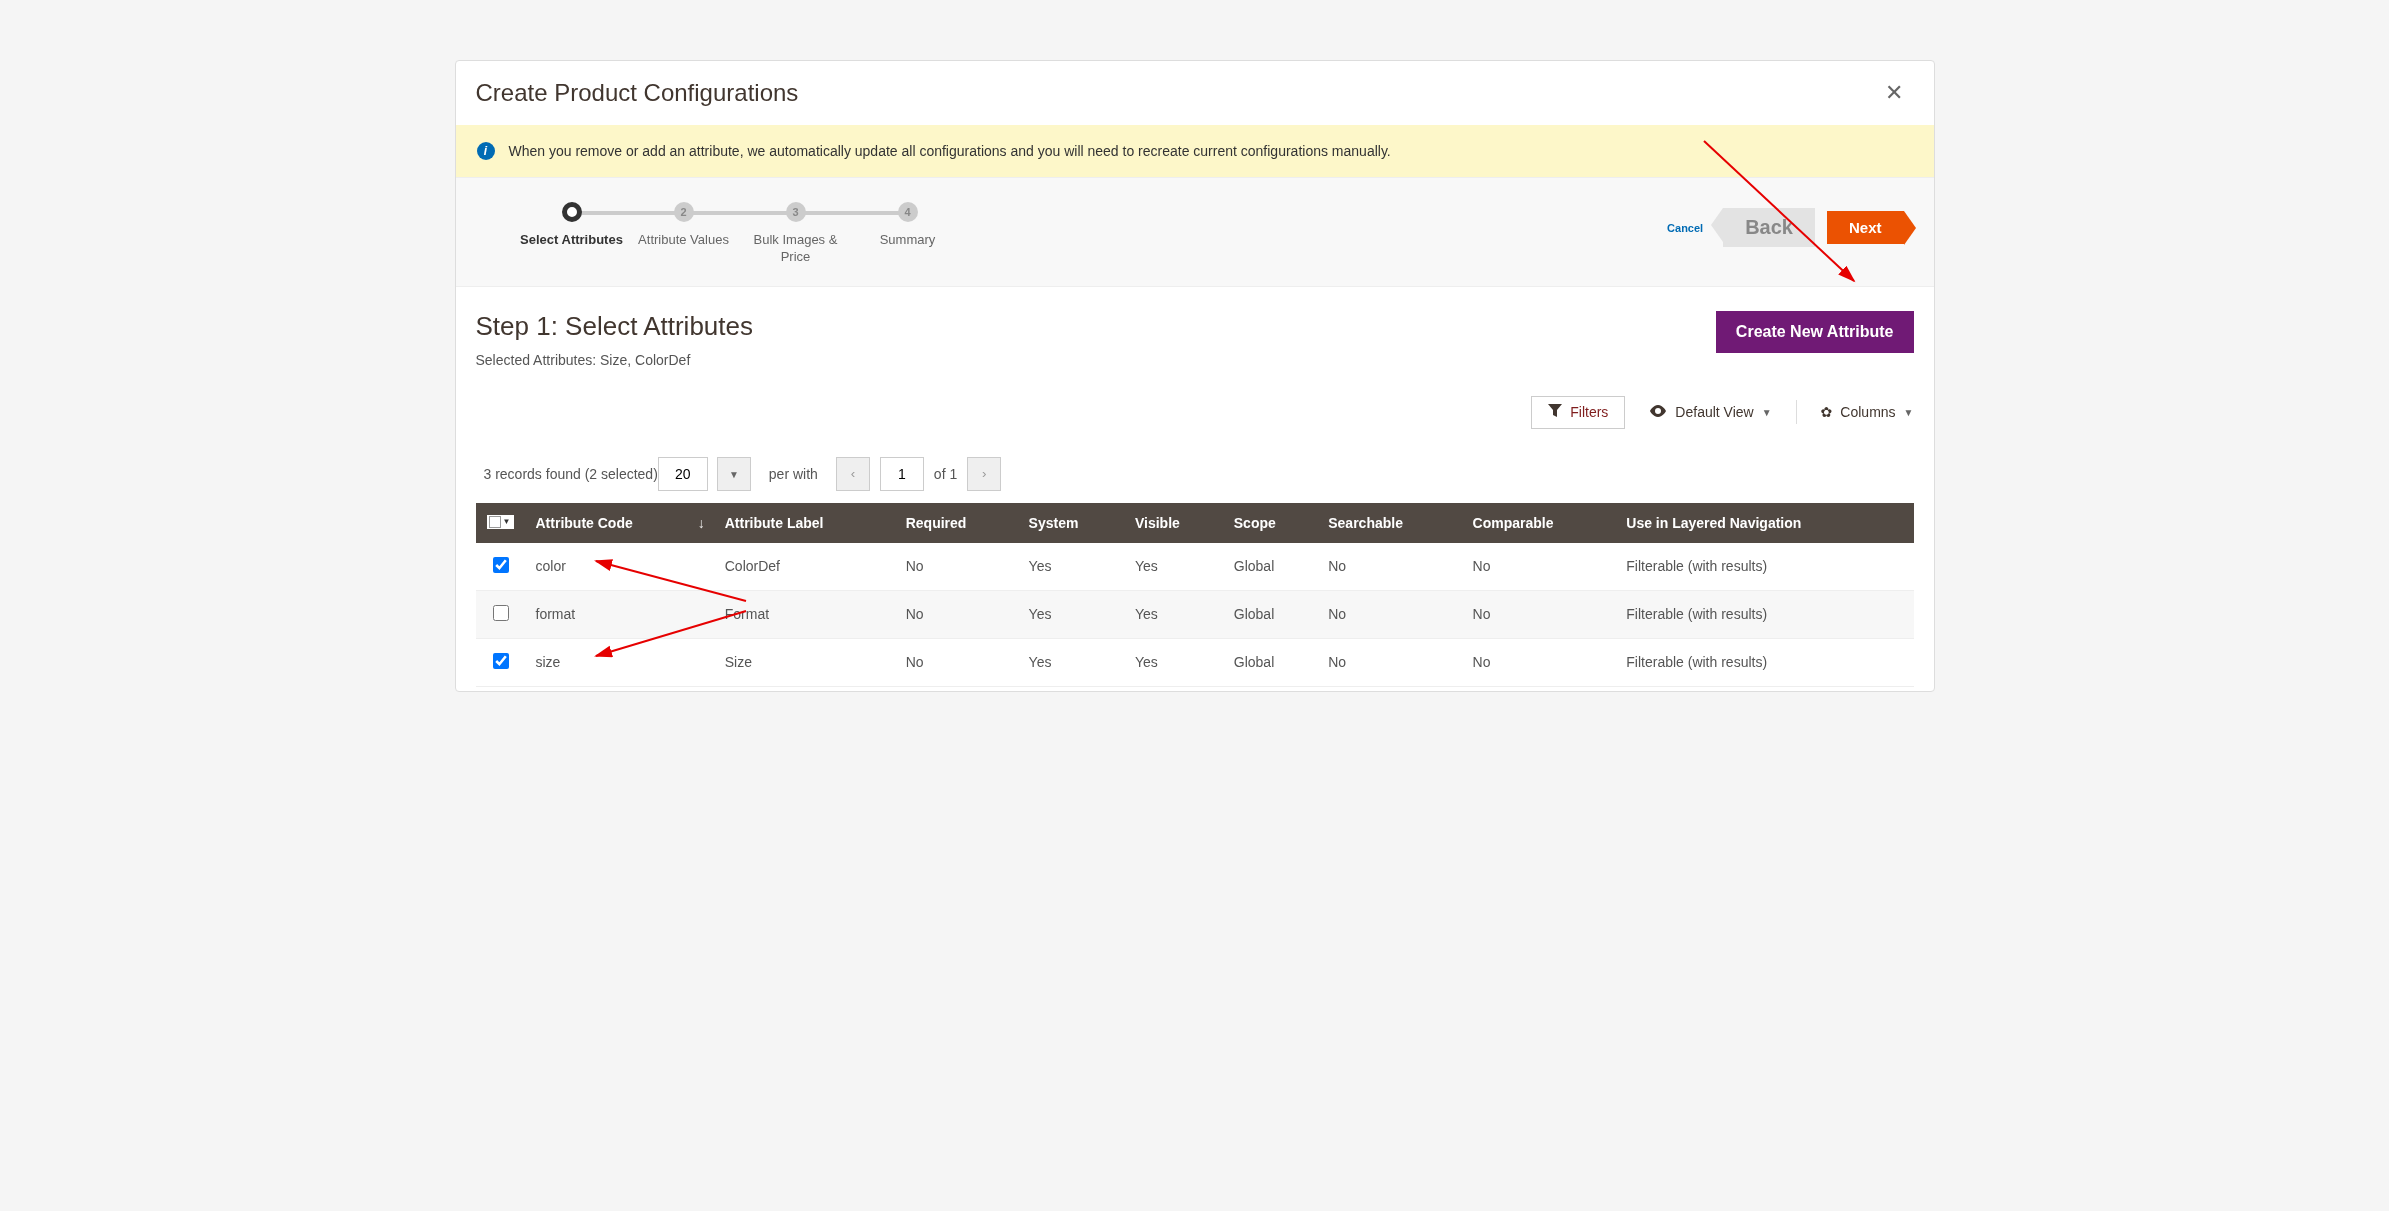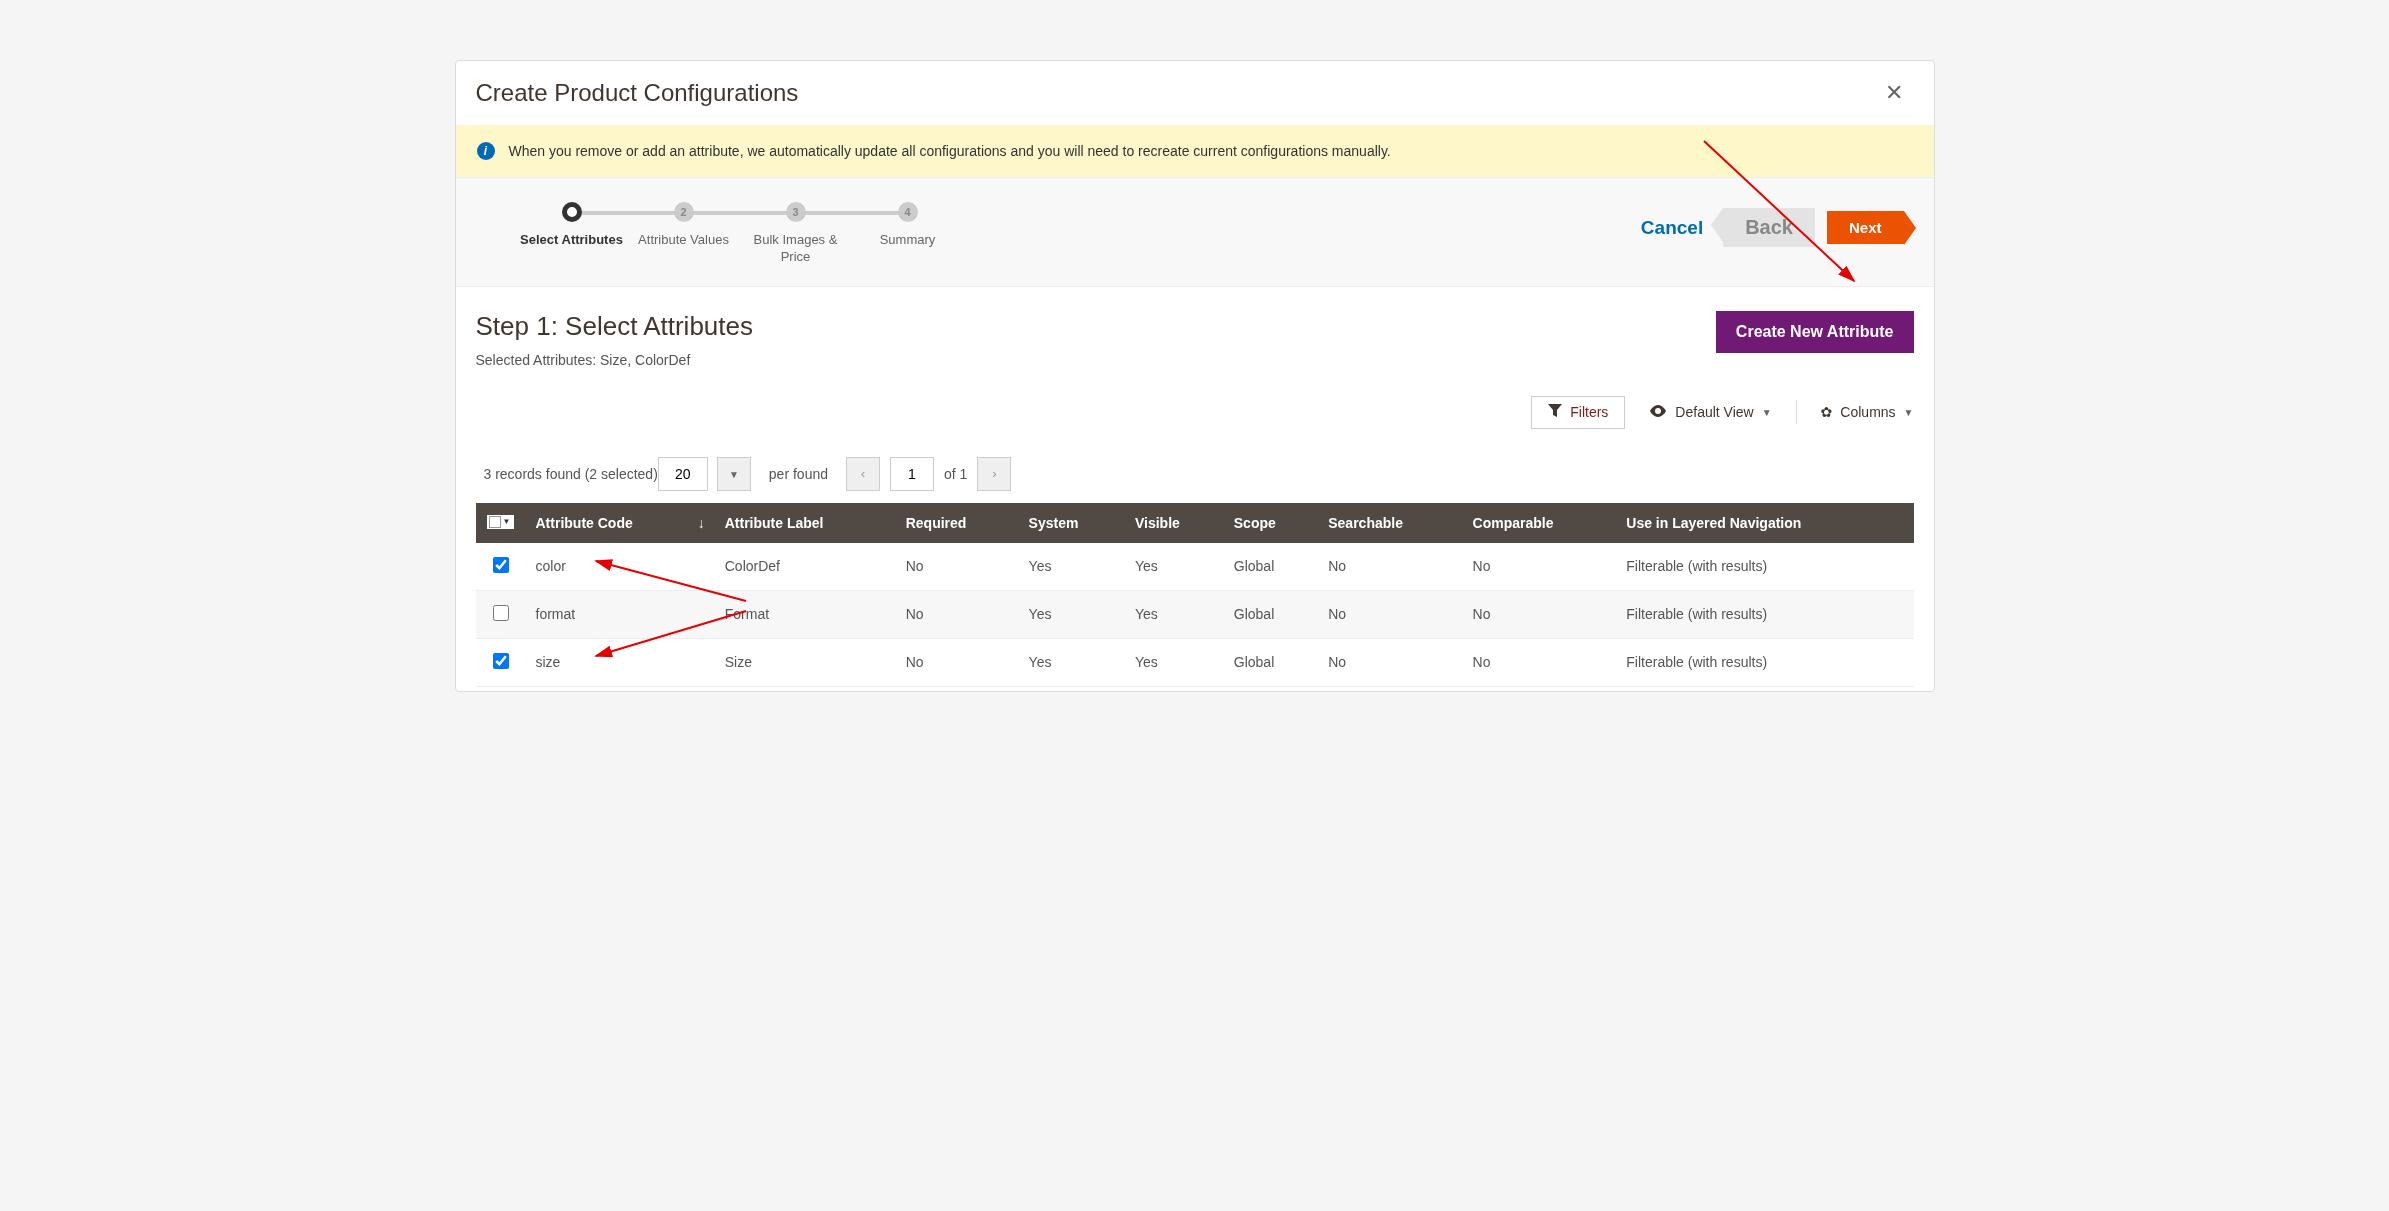--- a/index.html
+++ b/index.html
@@ -118,21 +118,21 @@
 .wizard-actions {
   display: flex;
   align-items: center;
   gap: 12px;
   margin-top: 6px;
 }
 .btn-cancel {
   background: none;
   border: none;
   color: #006bb4;
-  font-size: 19px;
+  font-size: 11px;
   cursor: pointer;
   font-weight: 600;
   padding: 0 8px;
 }
 .btn-back {
   background: #e3e3e3;
   border: none;
   color: #888;
   padding: 8px 22px;
   font-size: 20px;
@@ -402,21 +402,21 @@
         <span>Columns</span>
         <span class="caret">▼</span>
       </div>
     </div>
 
     <div class="records-row">
       <div class="records-found">3 records found (2 selected)</div>
       <div class="pager">
         <input class="page-size-input" value="20" style="">
         <button class="page-size-btn"><span class="caret">▼</span></button>
-        <span class="per-page-lbl">per found</span>
+        <span class="per-page-lbl">per with</span>
         <button class="pager-btn">‹</button>
         <input class="page-input" value="1" style="">
         <span class="of-total">of 1</span>
         <button class="pager-btn">›</button>
       </div>
     </div>
 
     <table class="grid">
       <thead>
         <tr>

